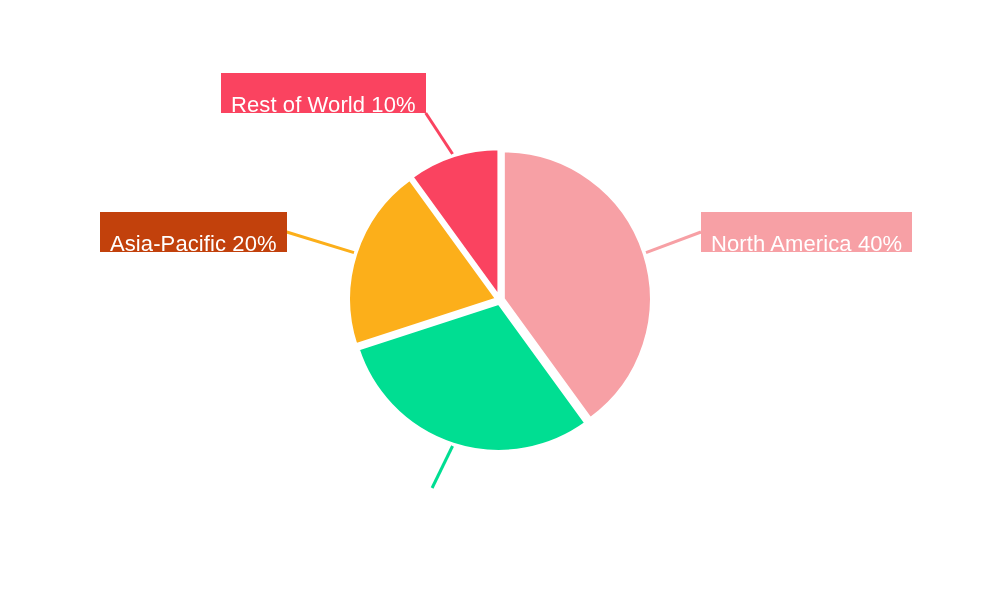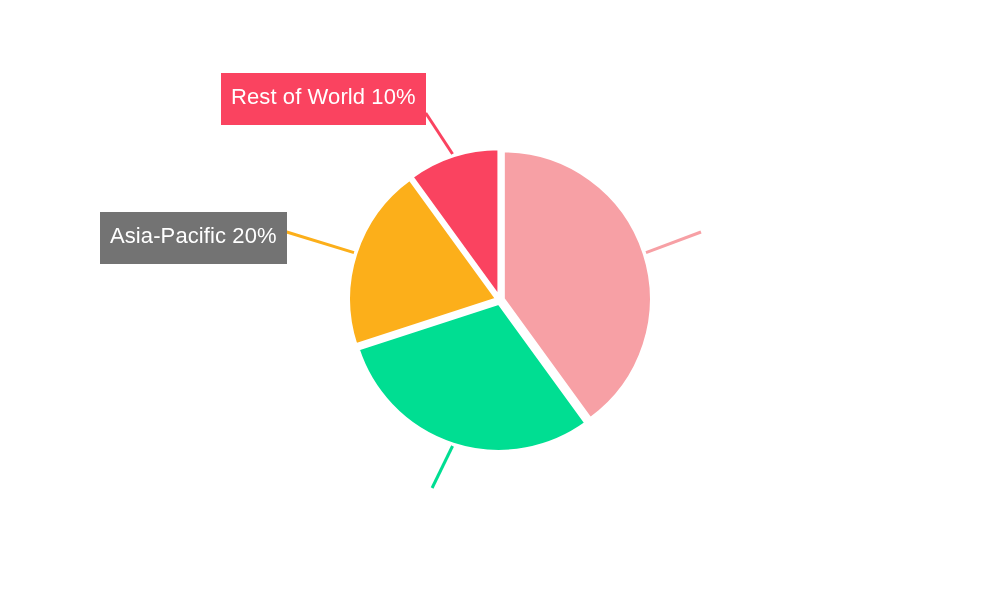--- a/index.html
+++ b/index.html
@@ -34,22 +34,22 @@
     stroke-width: 3;
     stroke-linecap: butt;
   }
   .pie-label {
     position: absolute;
     display: inline-block;
     color: #ffffff;
     font-family: "Liberation Sans", sans-serif;
     font-size: 22px;
     line-height: 40px;
-    height: 52px;
-    padding: 4px 10px;
+    height: 40px;
+    padding: 12px 10px;
     white-space: nowrap;
     box-sizing: border-box;
     letter-spacing: 0.1px;
   }
   #label-north-america { left: 701px; top: 212px; }
   #label-europe       { left: 290px; top: 488px; }
   #label-asia-pacific { left: 100px; top: 212px; }
   #label-rest-of-world{ left: 221px; top: 73px;  }
 </style>
 </head>
@@ -70,19 +70,20 @@
       <path class="slice-path" fill="#F7A0A5" d="M 503.33 150.92 A 148 148 0 0 1 590.32 418.65 L 503.33 298.92 Z"></path>
 
       <path class="slice-path" fill="#00DE92" d="M 585.91 423.06 A 148 148 0 0 1 358.16 349.06 L 498.92 303.33 Z"></path>
 
       <path class="slice-path" fill="#FCAF1A" d="M 355.91 344.65 A 148 148 0 0 1 409.68 179.18 L 496.67 298.92 Z"></path>
 
       <path class="slice-path" fill="#FA4360" d="M 411.93 176.94 A 148 148 0 0 1 498.92 148.67 L 498.92 296.67 Z"></path>
     </g>
   </svg>
 
+  <span class="pie-label" id="label-north-america" style="background:#F7A0A5;">North America 40%</span>
 
 
-  <span class="pie-label" id="label-asia-pacific" style="background:#737373;">Asia-Pacific 20%</span>
+  <span class="pie-label" id="label-asia-pacific" style="background:#c2410c;">Asia-Pacific 20%</span>
 
   <span class="pie-label" id="label-rest-of-world" style="background:#FA4360;">Rest of World 10%</span>
 
 </div>
 
 </body></html>

